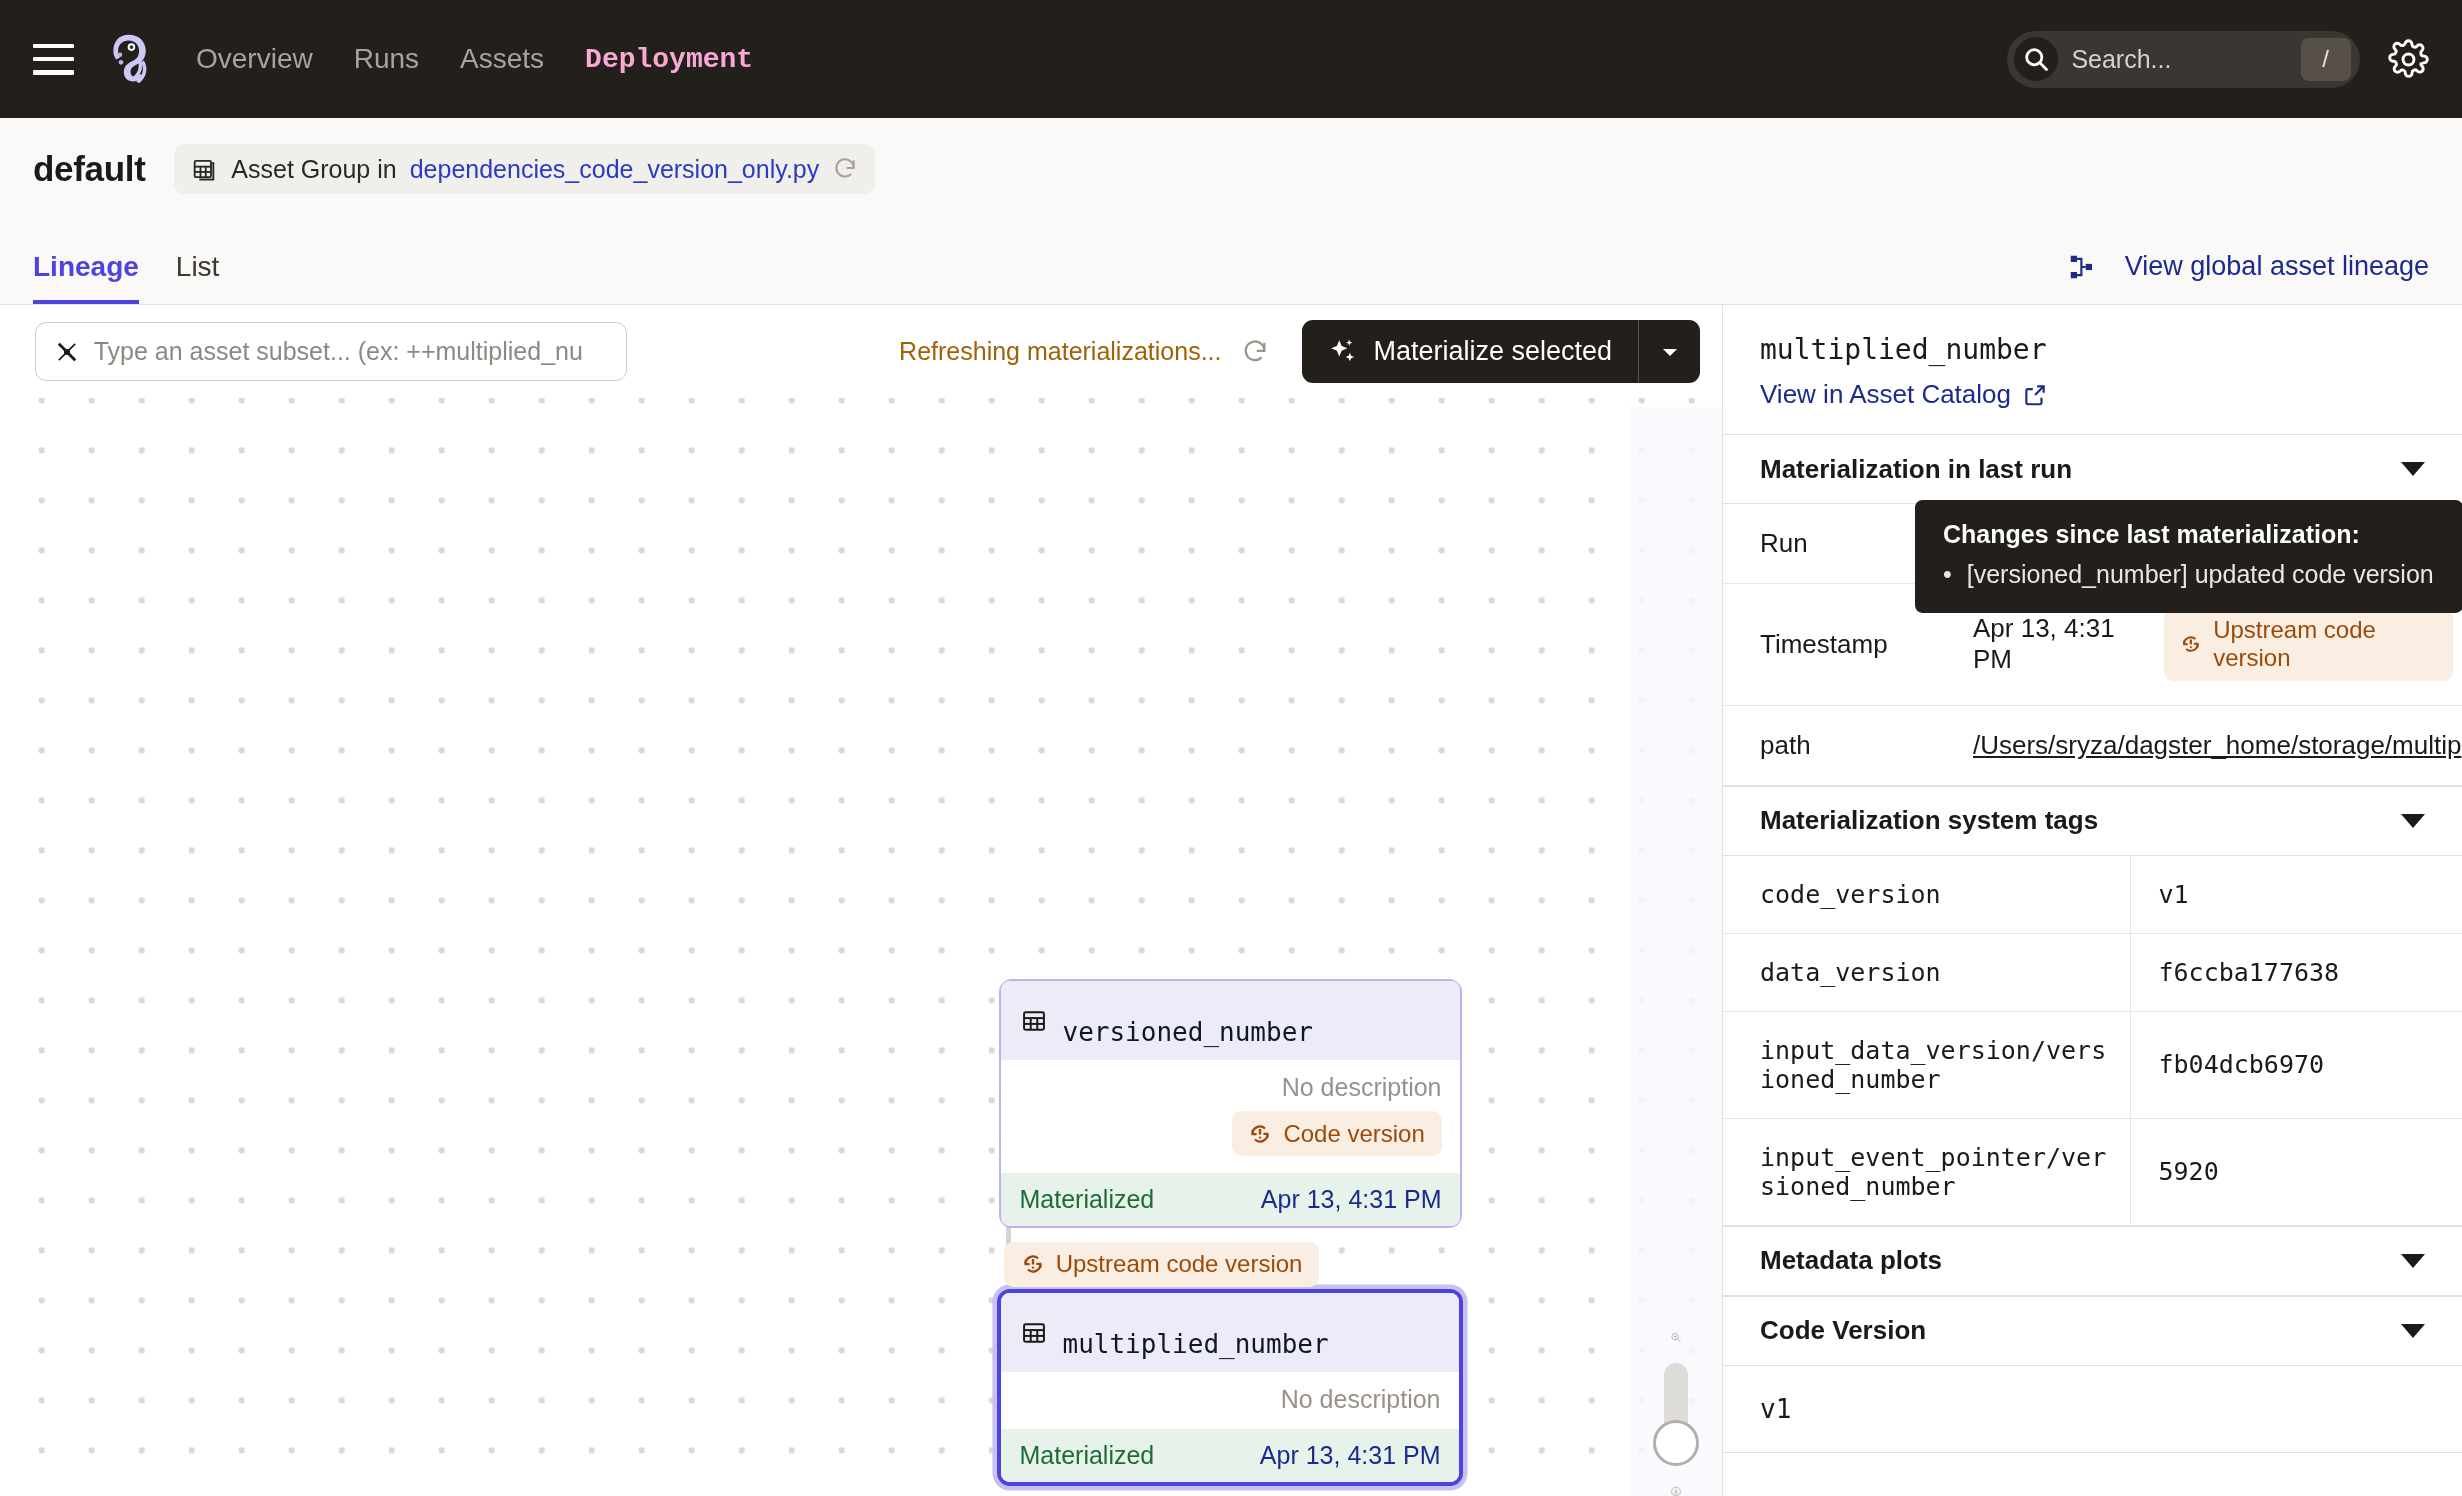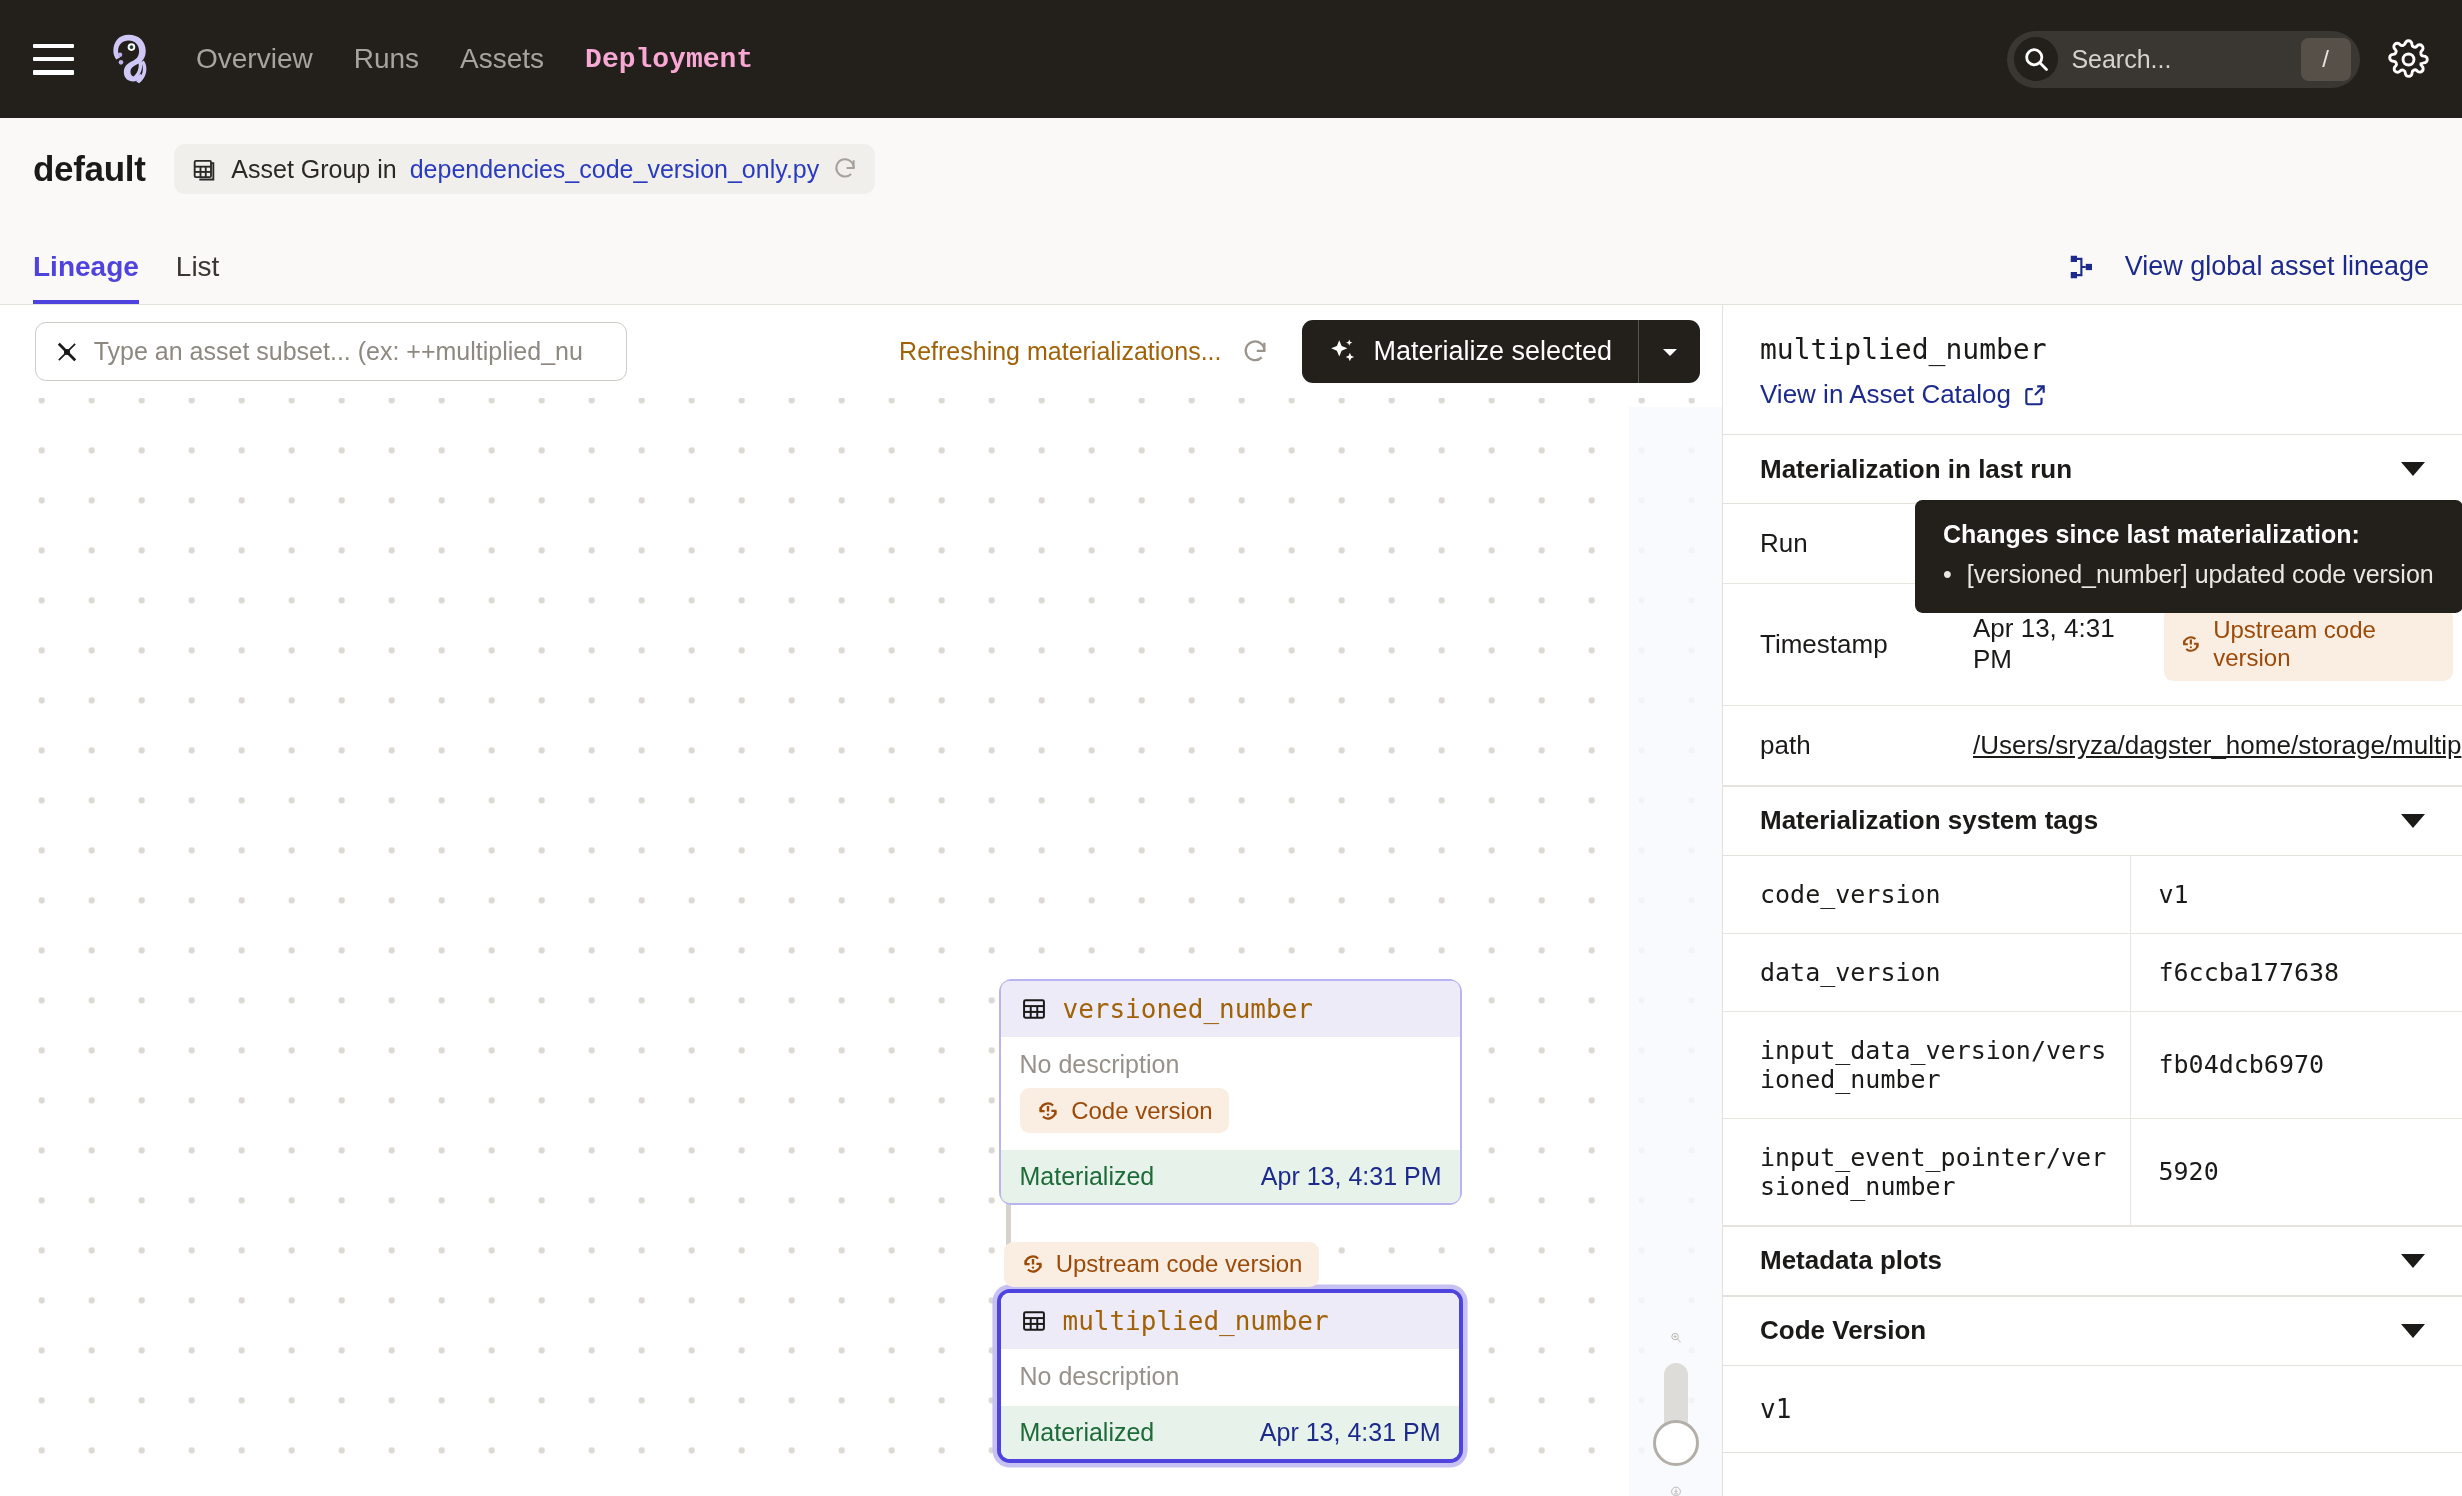--- a/index.html
+++ b/index.html
@@ -64,21 +64,21 @@
                     align-items: center; gap: 28px; font-size: 27px; color: #1B2A8C;
                     cursor: pointer; }
 
   
   .body { display: flex; height: calc(1497px - 118px - 102px - 85px); }
 
   
   .graph { position: relative; flex: 1; background:
       radial-gradient(circle, #DCD9D4 3px, transparent 3.2px);
       background-size: 50px 50px; background-position: 16.7px 20.4px;
-      background-color: #FFFFFF; overflow: hidden; }
+      background-color: #FFFFFF; overflow: hidden; text-align: right; }
   .graph-toolbar { position: absolute; top: 0; left: 0; right: 0; height: 93px;
                    background: #fff; display: flex; align-items: center;
                    padding: 0 22px 0 35px; z-index: 6; }
   .subset-input { display: flex; align-items: center; gap: 13px; border: 0.9px solid #CFCBC6;
                   border-radius: 11px; background: #fff; height: 59px; width: 592px;
                   padding: 0 16.7px; overflow: hidden; }
   .subset-ph { font-size: 25px; color: #8D8880; white-space: nowrap; }
   .refresh-status { margin-left: auto; display: flex; align-items: center; gap: 20px;
                     font-size: 25px; color: #a16207; }
   .mat-btn { display: flex; align-items: center; margin-left: 33px; background: #231F1B;
@@ -89,21 +89,21 @@
   .mat-btn-caret { width: 61px; height: 100%; display: flex; align-items: center;
                    justify-content: center; color: #fff; }
 
   
   .node { position: absolute; width: 463px; border-radius: 13px; background: #fff;
           font-family: "DejaVu Sans Mono", monospace; }
   .node.selected { border: 4.6px solid #4F43DD; box-shadow: 0 0 0 4.6px #C6C1F2; }
   .node.plain { border: 2.8px solid #B9B3EF; }
   .node-head { background: #EDEBF8; padding: 13px 18.5px; display: flex; align-items: center;
                gap: 15px; border-radius: 8.3px 8.3px 0 0; }
-  .node-title { font-size: 26px; color: #a16207; }
+  .node-title { font-size: 26px; color: #0f172a; margin-top: 23px; }
   .node-desc { font-family: "Liberation Sans", sans-serif; font-size: 25px; color: #97918A;
                padding: 13px 18.5px 9.3px; background: #fff; }
   .node-tagrow { padding: 0 18.5px 16.7px; background: #fff; }
   .chip-amber { display: inline-flex; align-items: center; gap: 11px; background: #FAEEE2;
                 border-radius: 9.3px; padding: 8.3px 16.7px; font-size: 24px; color: #9C4A09;
                 font-family: "Liberation Sans", sans-serif; }
   .node-foot { background: #E7F2EA; display: flex; align-items: center;
                justify-content: space-between; padding: 12px 18.5px;
                font-family: "Liberation Sans", sans-serif; border-radius: 0 0 8.3px 8.3px; }
   .node-foot .mat { font-size: 25px; color: #1D6B38; }

